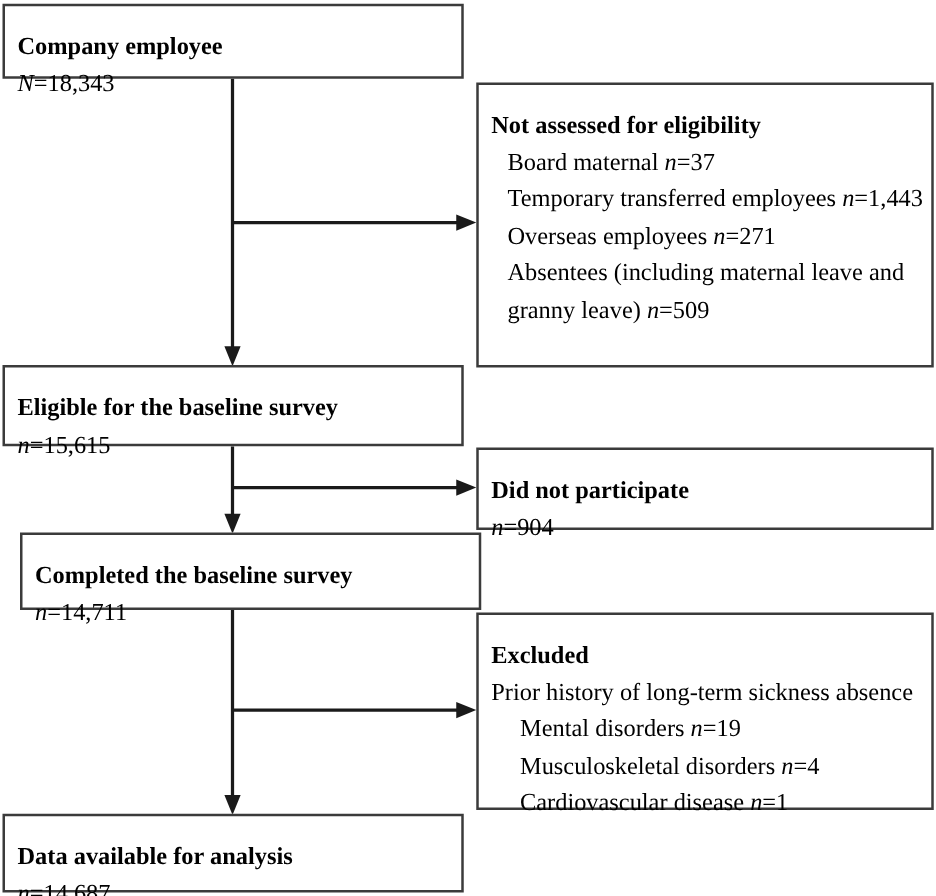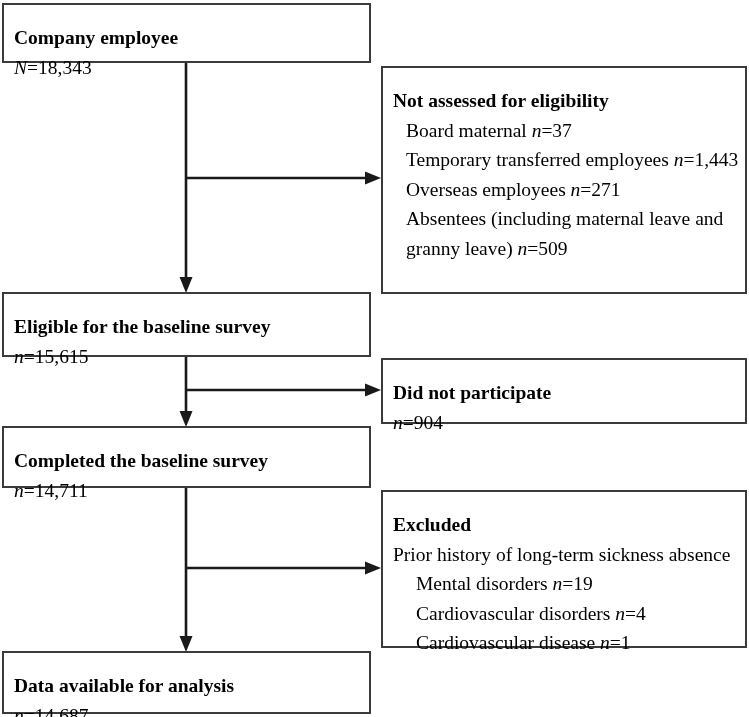--- a/index.html
+++ b/index.html
@@ -84,21 +84,21 @@
   <div class="box" style="left:2px; top:3px; width:369px; height:60px;">
     <div class="line-row bold">Company employee</div>
     <div class="line-row"><span class="ital">N</span>=<span>18,343</span></div>
   </div>
 
   <div class="box" style="left:2px; top:292px; width:369px; height:65px;">
     <div class="line-row bold">Eligible for the baseline survey</div>
     <div class="line-row"><span class="ital">n</span>=<span>15,615</span></div>
   </div>
 
-  <div class="box" style="left:2px; top:426px; width:369px; height:62px;">
+  <div class="box" style="left:16px; top:426px; width:369px; height:62px;">
     <div class="line-row bold">Completed the baseline survey</div>
     <div class="line-row"><span class="ital">n</span>=<span>14,711</span></div>
   </div>
 
   <div class="box" style="left:2px; top:651px; width:369px; height:63px;">
     <div class="line-row bold">Data available for analysis</div>
     <div class="line-row"><span class="ital">n</span>=<span>14,687</span></div>
   </div>
 
   <div class="box" style="left:381px; top:66px; width:366px; height:228px;">
@@ -112,17 +112,17 @@
 
   <div class="box" style="left:381px; top:358px; width:366px; height:66px;">
     <div class="line-row bold">Did not participate</div>
     <div class="line-row"><span class="ital">n</span><span>=904</span></div>
   </div>
 
   <div class="box" style="left:381px; top:490px; width:366px; height:158px;">
     <div class="line-row bold">Excluded</div>
     <div class="line-row"><span>Prior history of long-term sickness absence</span></div>
     <div class="line-row indent2"><span>Mental disorders </span><span class="ital">n</span><span>=19</span></div>
-    <div class="line-row indent2"><span>Cardiovascular disorders </span><span class="ital">n</span><span>=4</span></div>
+    <div class="line-row indent2"><span>Musculoskeletal disorders </span><span class="ital">n</span><span>=4</span></div>
     <div class="line-row indent2"><span>Cardiovascular disease </span><span class="ital">n</span><span>=1</span></div>
   </div>
 
 </div>
 
 </body></html>

